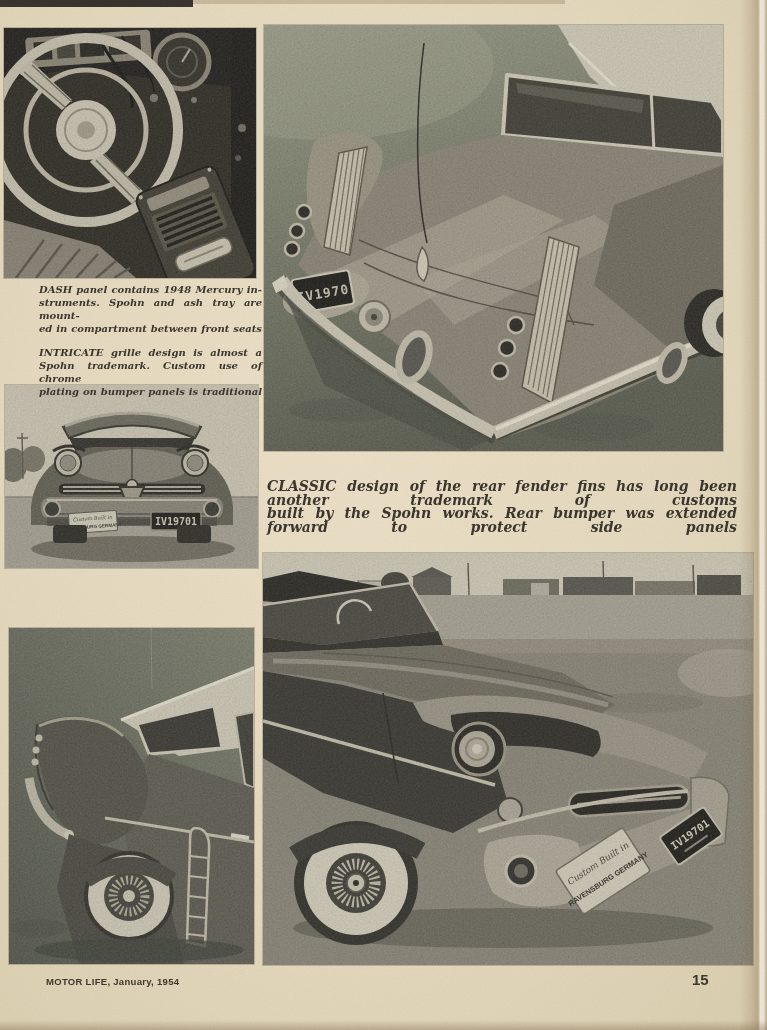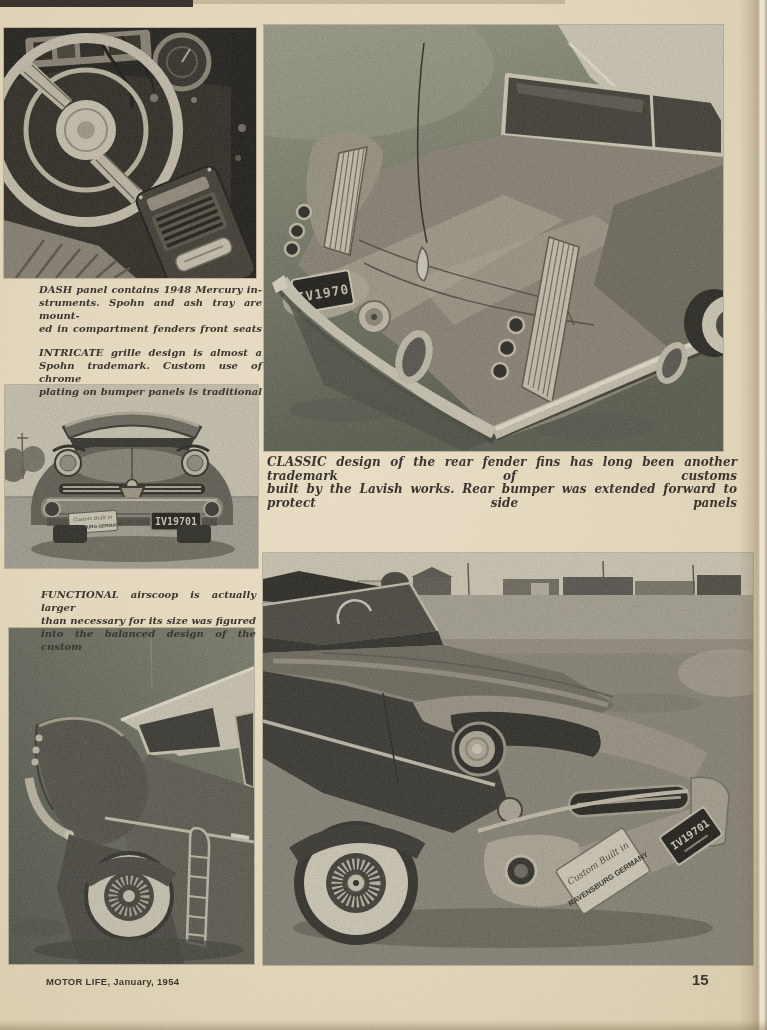--- a/index.html
+++ b/index.html
@@ -8,21 +8,21 @@
     background:radial-gradient(ellipse at 45% 40%, #efe3c9 0%, #e8dcc0 55%, #ddd0b0 100%);
     font-family:"Liberation Sans", sans-serif;
   }
   .photo{position:absolute;margin:0;padding:0;z-index:1;box-shadow:0 0 0 1px rgba(60,50,35,.25);}
   .photo svg{display:block;}
   .caption{
     position:absolute;z-index:2;color:#37322a;
     font-family:"DejaVu Serif", serif;font-weight:700;font-style:italic;
   }
   .caption-left{font-size:10px;line-height:13px;width:223px;}
-  .caption-right{font-size:12px;line-height:13.5px;width:470px;}
+  .caption-right{font-size:14px;line-height:13.5px;width:470px;margin-top:24px;}
   .caption .ln{text-align:justify;text-align-last:justify;font-style:italic;}
   .footer-left{
     position:absolute;left:46px;top:976px;z-index:2;
     font-size:9.5px;font-weight:700;letter-spacing:.3px;color:#3a342a;
   }
   .page-number{
     position:absolute;left:692px;top:971px;z-index:2;
     font-size:15px;font-weight:700;color:#3a342a;
   }
   .artifact-top-strip{position:absolute;left:0;top:0;width:193px;height:7px;background:#35302a;z-index:4;}
@@ -367,40 +367,35 @@
           <path d="M31 302 Q93 262 158 298" stroke="#33312a" stroke-width="18" fill="none"></path>
         </g>
       </g>
       <rect width="490" height="412" filter="url(#grain)" opacity="0.17"></rect>
     </svg>
   </figure>
 
   <div class="caption caption-left" style="left:39px;top:283px;">
     <div class="ln">DASH panel contains 1948 Mercury in-</div>
     <div class="ln">struments. Spohn and ash tray are mount-</div>
-    <div class="ln">ed in compartment fenders front seats</div>
+    <div class="ln">ed in compartment between front seats</div>
   </div>
 
   <div class="caption caption-left" style="left:39px;top:346px;">
     <div class="ln">INTRICATE grille design is almost a</div>
     <div class="ln">Spohn trademark. Custom use of chrome</div>
     <div class="ln">plating on bumper panels is traditional</div>
   </div>
 
   <div class="caption caption-right" style="left:267px;top:456px;">
     <div class="ln">CLASSIC design of the rear fender fins has long been another trademark of customs</div>
-    <div class="ln">built by the Lavish works. Rear bumper was extended forward to protect side panels</div>
+    <div class="ln">built by the Spohn works. Rear bumper was extended forward to protect side panels</div>
   </div>
 
 
-  <div class="caption caption-left" style="left:41px;top:588px;width:215px;">
-    <div class="ln">FUNCTIONAL airscoop is actually larger</div>
-    <div class="ln">than necessary for its size was figured</div>
-    <div class="ln">into the balanced design of the custom</div>
-  </div>
 
   <div class="footer-left">MOTOR LIFE, January, 1954</div>
   <div class="page-number">15</div>
 
   <div class="edge-right"></div>
   <div class="edge-bottom"></div>
 
   <svg class="paper-grain" width="767" height="1030">
     <rect width="767" height="1030" filter="url(#grain)" opacity="0.05"></rect>
   </svg>

